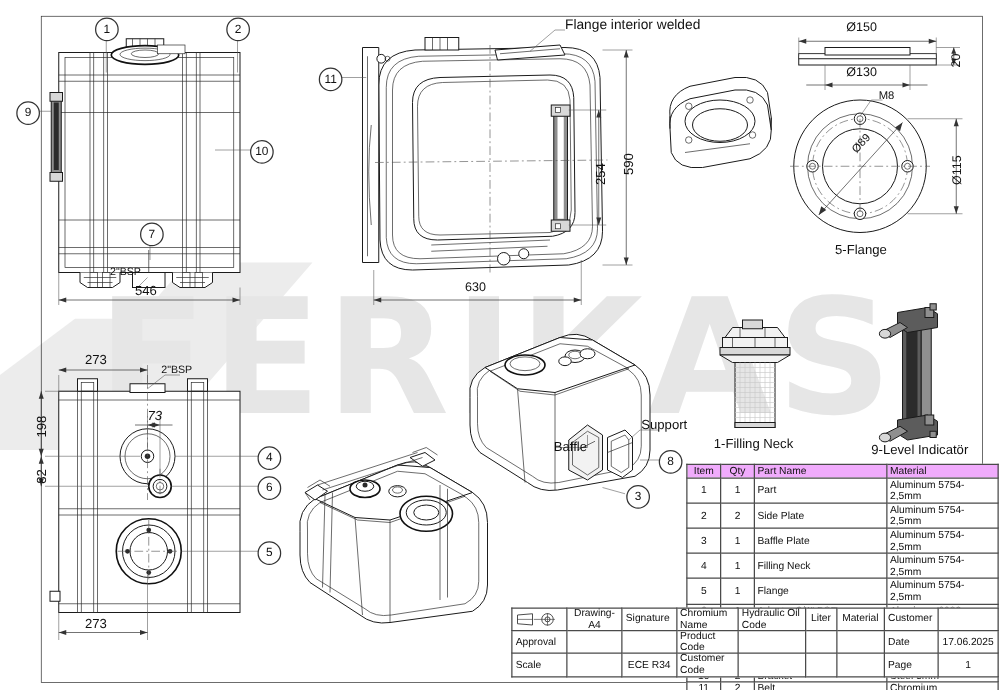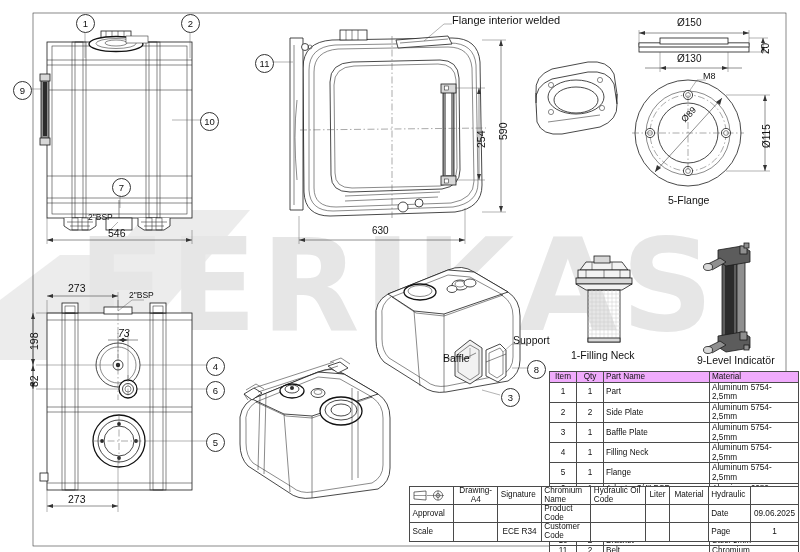--- a/index.html
+++ b/index.html
@@ -677,33 +677,33 @@
             <line x1="19" y1="5.5" x2="31" y2="5.5" stroke="#333" stroke-width="0.5"></line>
             <line x1="25" y1="0.5" x2="25" y2="10.5" stroke="#333" stroke-width="0.5"></line>
           </svg>
         </td>
         <td class="tb-a">Drawing-A4</td>
         <td class="tb-b">Signature</td>
         <td class="tb-c">Chromium Name</td>
         <td class="tb-d">Hydraulic Oil Code</td>
         <td class="tb-e c">Liter</td>
         <td class="tb-f c">Material</td>
-        <td class="tb-g">Hydraulic</td>
+        <td class="tb-g">Customer</td>
         <td class="tb-h"></td>
       </tr>
       <tr>
         <td>Approval</td>
         <td></td>
         <td></td>
         <td>Product Code</td>
         <td></td>
         <td class="c"></td>
         <td class="c"></td>
         <td>Date</td>
-        <td class="c">09.06.2025</td>
+        <td class="c">17.06.2025</td>
       </tr>
       <tr>
         <td>Scale</td>
         <td></td>
         <td class="c">ECE R34</td>
         <td>Customer Code</td>
         <td></td>
         <td class="c"></td>
         <td class="c"></td>
         <td>Page</td>

